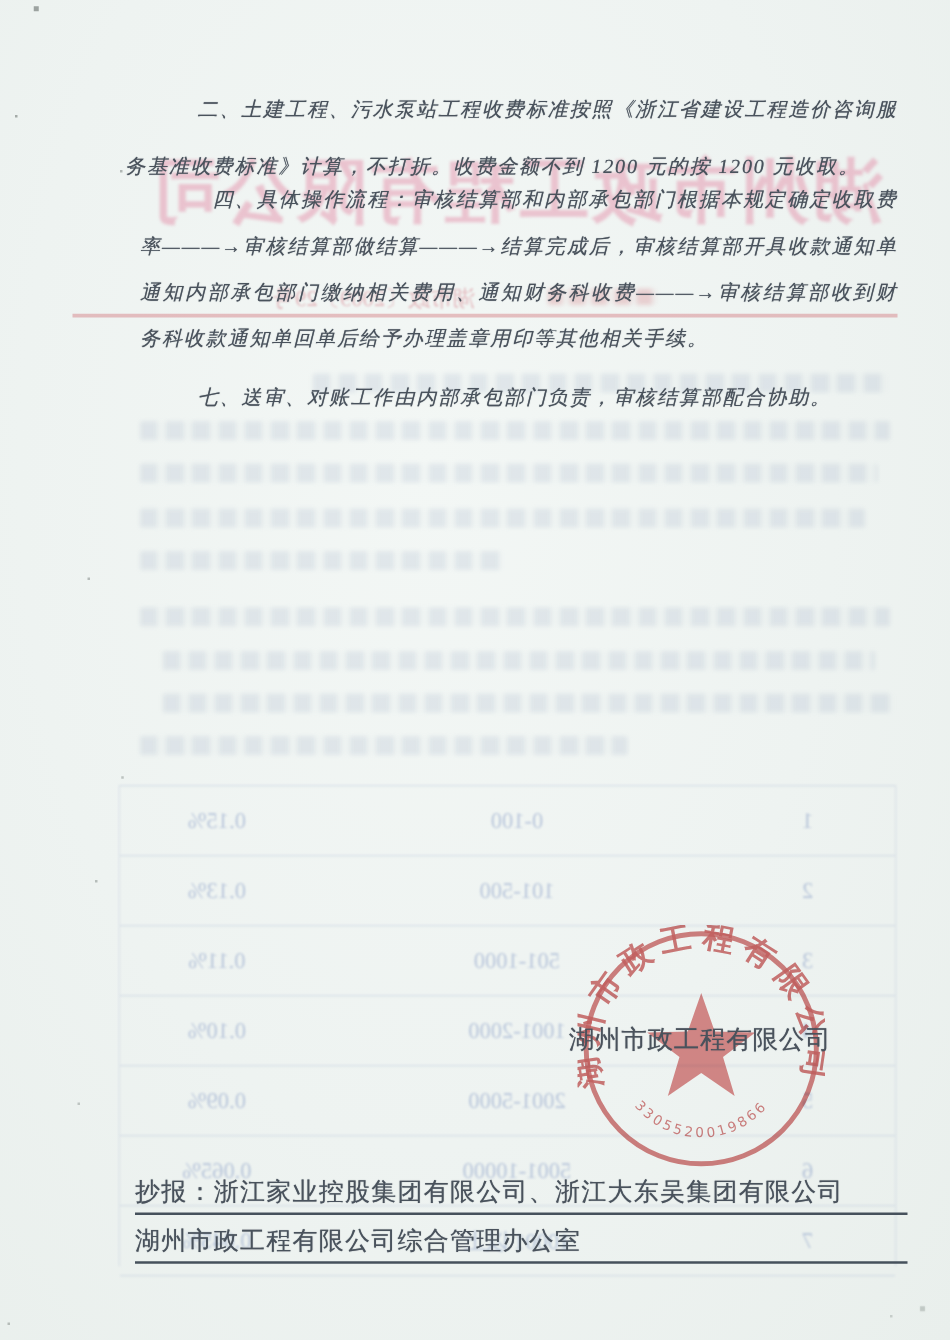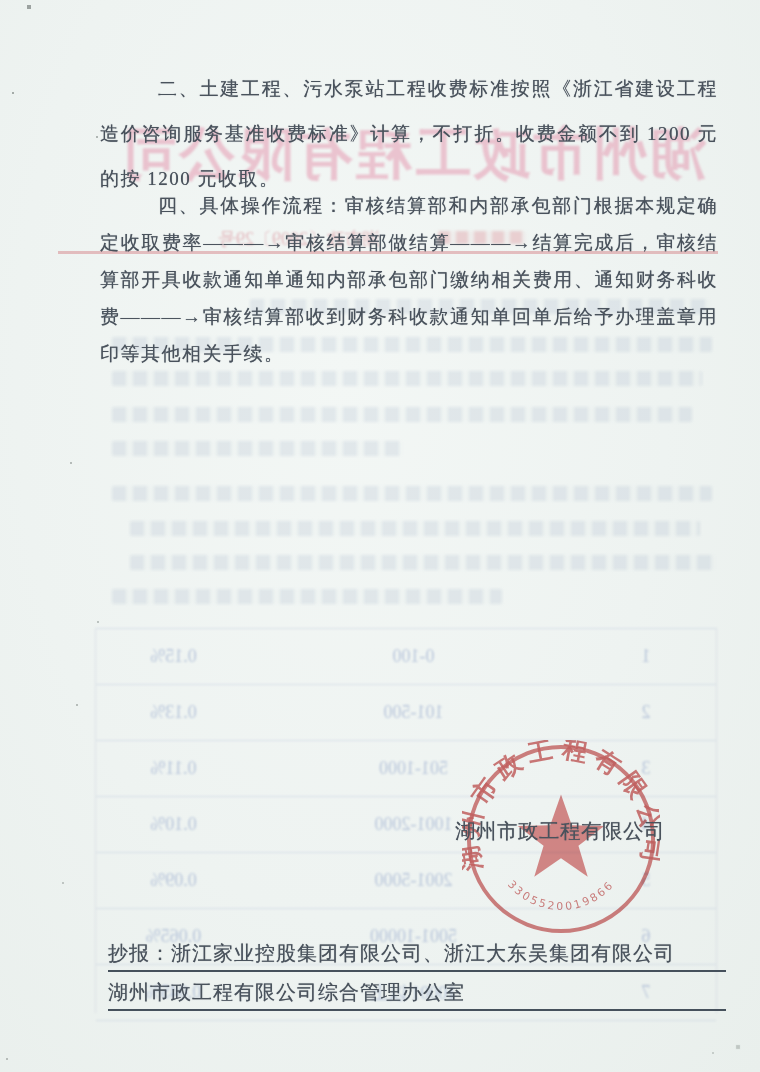--- a/index.html
+++ b/index.html
@@ -51,27 +51,28 @@
       70px 462px 0 0 #868e8b,97px 621px 0 0 #949c99,76px 704px 0 0 #8a918e,
       62px 882px 0 0 #9aa19e,737px 1046px 1px 1px #9fa8a4,712px 1052px 0 0 #aab2ae,6px 1058px 0 0 #8c938f;
   }
   
   .stamp{position:absolute;left:462px;top:740px;width:198px;height:198px;z-index:2;
     opacity:0.88;mix-blend-mode:multiply;filter:blur(0.4px);}
   
   .content{position:absolute;left:100px;top:0;width:618px;z-index:3;}
   .para{
     margin:0;text-indent:58px;text-align:justify;
-    font-size:19px;letter-spacing:1.5px;
+    font-size:16px;letter-spacing:1.5px;
     text-shadow:0 0 0.7px rgba(73,82,92,0.75);
+    font-style:italic;
   }
   .lh45{line-height:45px;}
   .lh37{line-height:37px;}
   #p2{margin-top:66px;}
-  #p4{margin-top:-14px;}
+  #p4{margin-top:-14px;margin-left:12px;}
   #p5{margin-top:8px;}
   #p6{margin-top:-4px;}
   #p7{margin-top:10px;}
   .sig{position:absolute;z-index:3;font-size:20.5px;letter-spacing:0.5px;white-space:nowrap;
     text-shadow:0 0 0.7px rgba(73,82,92,0.75);}
   .sig-company{left:455px;top:817px;}
   .sig-date{left:442px;top:847px;}
   .footer{position:absolute;left:108px;top:940px;width:618px;z-index:3;font-size:20px;letter-spacing:1px;
     text-shadow:0 0 0.7px rgba(73,82,92,0.75);}
   .f-line1{border-bottom:2px solid #46515c;padding-bottom:3px;}
@@ -151,20 +152,21 @@
       </text>
       <text font-size="11" letter-spacing="2.5" fill="#c84e4e" opacity="0.8" font-family="DejaVu Sans, sans-serif">
         <textPath href="#arcBottom" startOffset="50%" text-anchor="middle">3305520019866</textPath>
       </text>
     </svg>
   </div>
 
   <div class="content">
     <p id="p2" class="para lh45">二、土建工程、污水泵站工程收费标准按照《浙江省建设工程造价咨询服务基准收费标准》计算，不打折。收费金额不到 1200 元的按 1200 元收取。</p>
     <p id="p4" class="para lh37">四、具体操作流程：审核结算部和内部承包部门根据本规定确定收取费率———→审核结算部做结算———→结算完成后，审核结算部开具收款通知单通知内部承包部门缴纳相关费用、通知财务科收费———→审核结算部收到财务科收款通知单回单后给予办理盖章用印等其他相关手续。</p>
+    <p id="p7" class="para lh37">七、送审、对账工作由内部承包部门负责，审核结算部配合协助。</p>
   </div>
 
   <div class="sig sig-company">湖州市政工程有限公司</div>
 
   <div class="footer">
     <div class="f-line1">抄报：浙江家业控股集团有限公司、浙江大东吴集团有限公司</div>
     <div class="f-line2">
       <span>湖州市政工程有限公司综合管理办公室</span>
     </div>
   </div>

